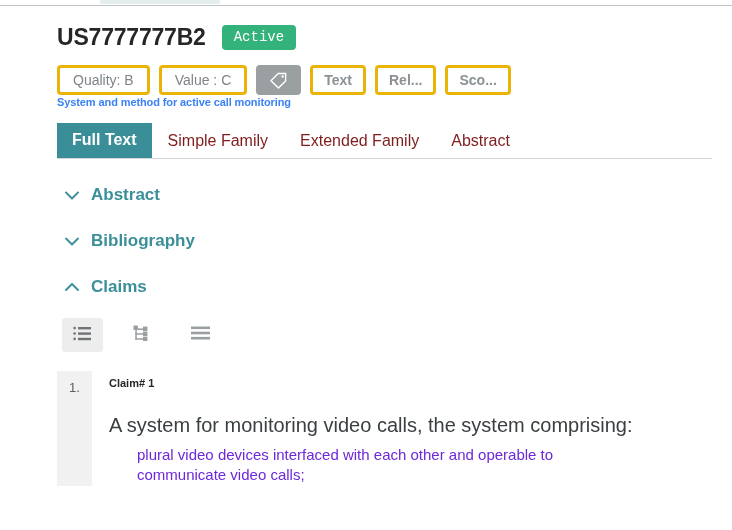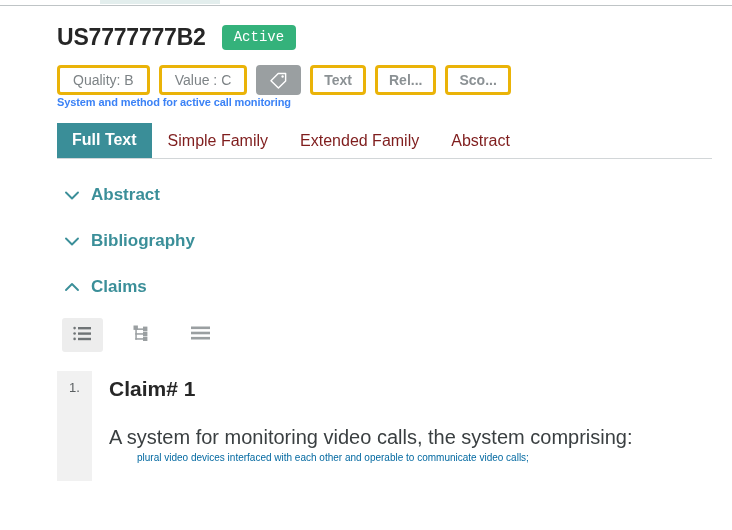--- a/index.html
+++ b/index.html
@@ -187,34 +187,34 @@
     text-align: center;
     align-self: stretch;
     min-height: 110px;
     box-sizing: border-box;
   }
   .claim-body {
     padding-left: 17px;
     padding-top: 6px;
   }
   .claim-title {
-    font-size: 21px;
+    font-size: 11px;
     font-weight: bold;
     color: #262626;
   }
   .claim-preamble {
     font-size: 20px;
     color: #3a3f41;
     margin-top: 23px;
     line-height: 1.35;
   }
   .claim-element {
-    font-size: 10px;
-    color: #0369a1;
-    margin-top: 0;
+    font-size: 15px;
+    color: #6d28d9;
+    margin-top: 6px;
     margin-left: 28px;
     line-height: 1.35;
     max-width: 500px;
   }
 </style>
 </head>
 <body>
 
 <div id="top-strip">
   <div class="teal-remnant"></div>

